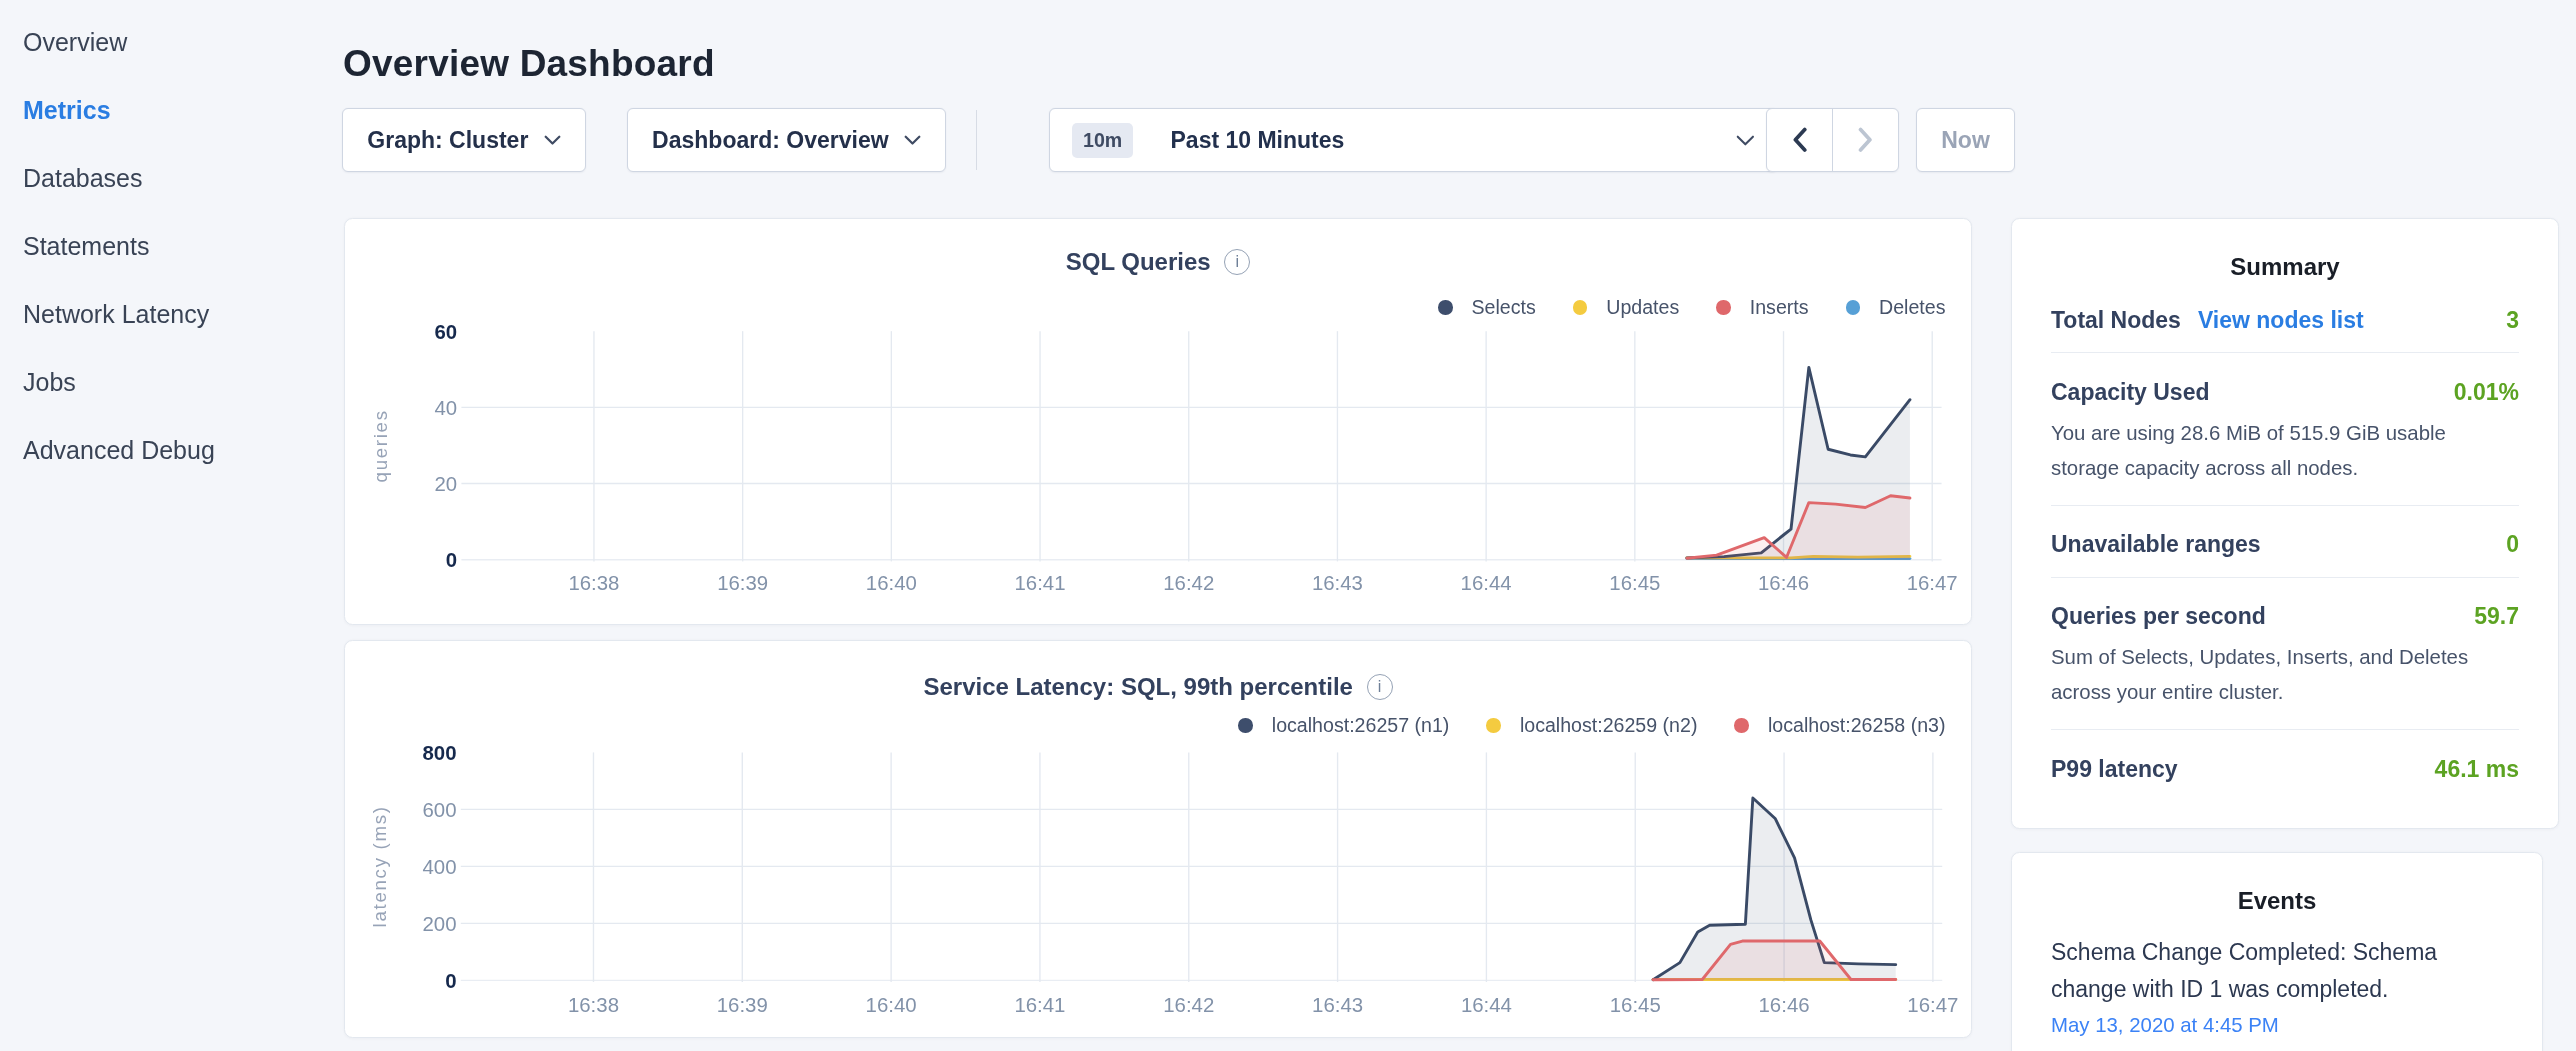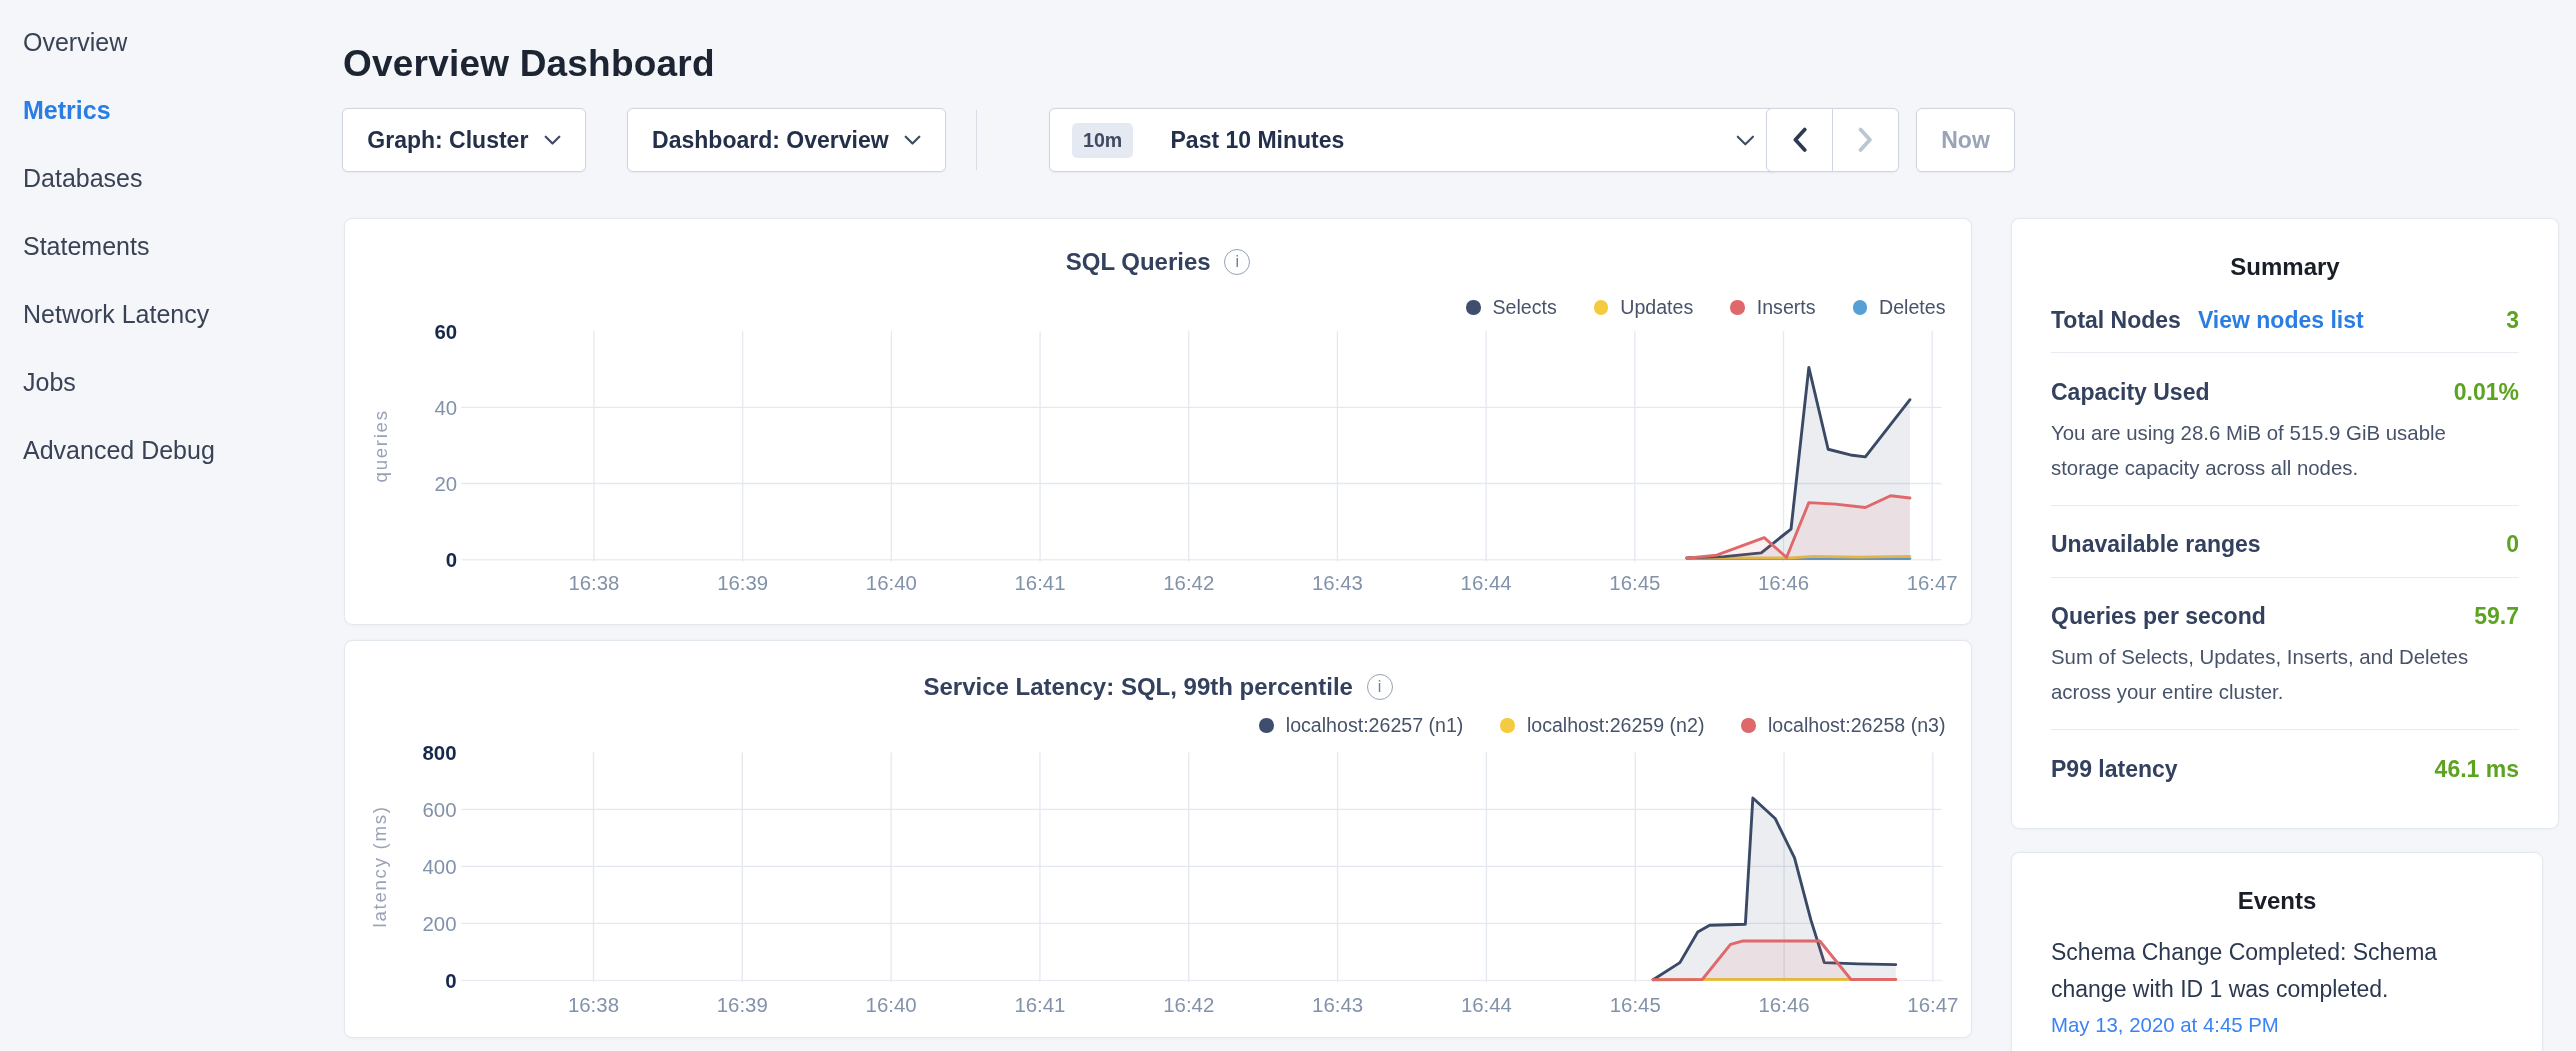--- a/index.html
+++ b/index.html
@@ -45,21 +45,21 @@
   #events-card{left:2011px;top:852px;width:532px;height:255px;}
 
   .chart-title{position:absolute;left:0;right:0;display:flex;align-items:center;justify-content:center;gap:13.6px;font-size:24px;font-weight:700;color:#33415e;}
   #card1 .chart-title{top:29px;}
   #card2 .chart-title{top:32px;}
   .info-circle{width:26px;height:26px;border:1.7px solid #95a2b5;border-radius:50%;box-sizing:border-box;display:flex;align-items:center;justify-content:center;font-size:16px;font-weight:400;color:#6e7f97;}
   .info-circle::after{content:"i";}
   .legend{position:absolute;right:25.5px;display:flex;gap:37px;align-items:center;}
   #card1 .legend{top:77px;}
   #card2 .legend{top:73px;}
-  .leg-item{display:flex;align-items:center;gap:12px;font-size:19.6px;color:#47536a;}
+  .leg-item{display:flex;align-items:center;gap:19px;font-size:19.6px;color:#47536a;}
   .leg-dot{width:14.5px;height:14.5px;border-radius:50%;}
   .chart-svg{position:absolute;left:0;top:0;}
 
   
   .panel-title{text-align:center;font-size:24px;font-weight:700;color:#191e27;margin-top:34px;}
   .panel-body{padding:0 39px;}
   .srow{padding:25.5px 0 18.7px;border-bottom:0.9px solid #e8ecf2;}
   .srow:last-child{border-bottom:none;}
   .srow-top{display:flex;align-items:baseline;}
   .srow-label{font-size:23px;font-weight:700;color:#33415e;}

